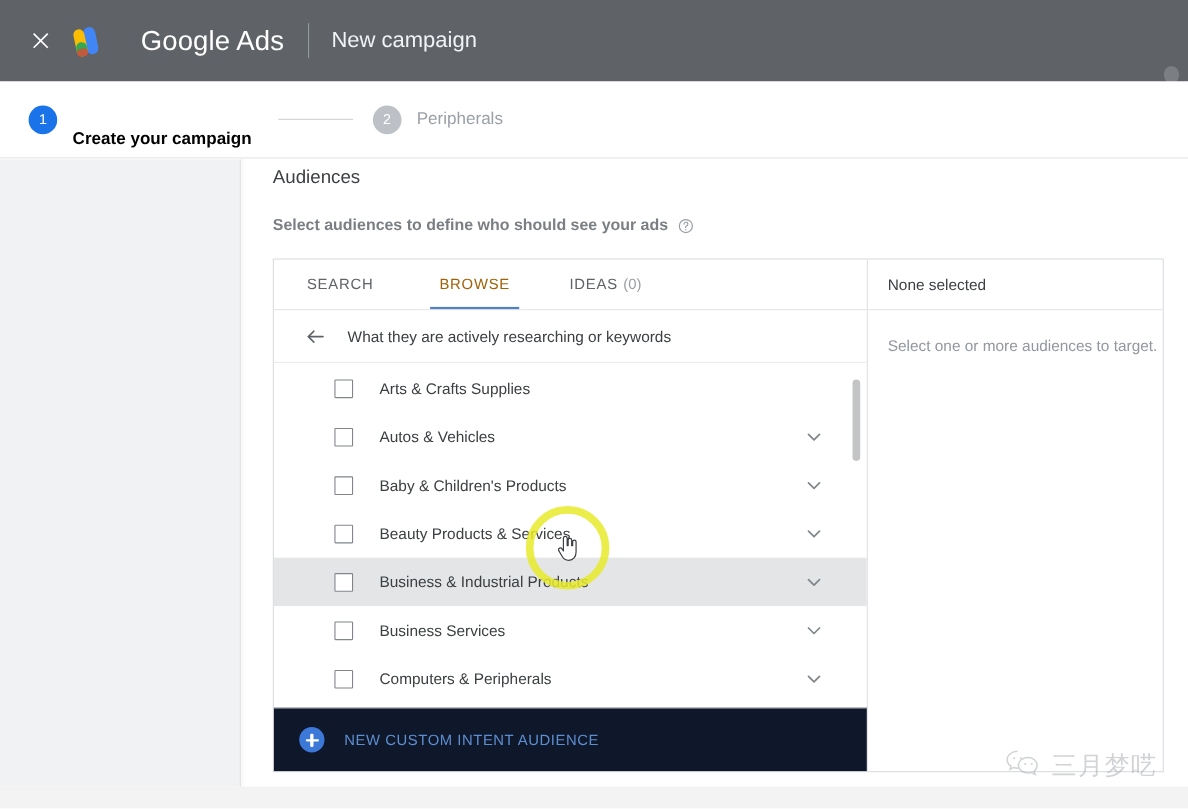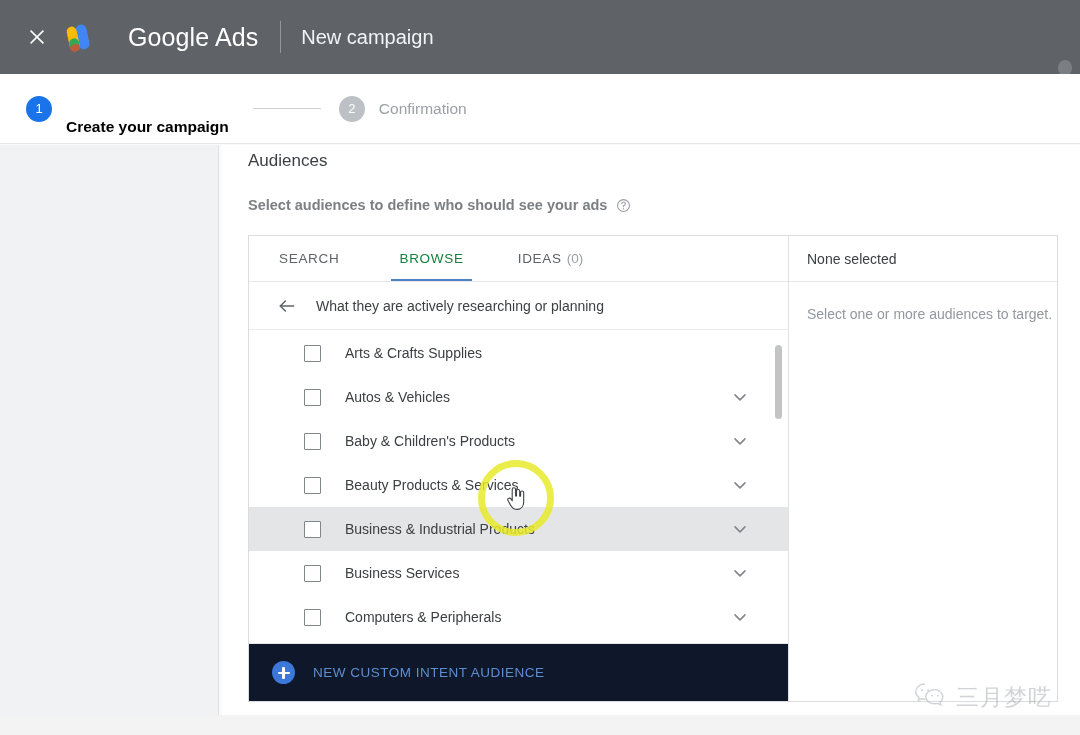--- a/index.html
+++ b/index.html
@@ -104,21 +104,21 @@
   
   .tabs { height: 46px; display: flex; align-items: stretch; border-bottom: 1px solid #e4e6e8; }
   .tab {
     display: flex; align-items: center; padding: 0 2px;
     font-size: 13.5px; letter-spacing: .7px; color: #5f6368;
     cursor: pointer; position: relative;
   }
   .tab:nth-child(1) { margin-left: 28px; }
   .tab:nth-child(2) { margin-left: 56px; }
   .tab:nth-child(3) { margin-left: 50px; }
-  .tab.active { color: #15803d; }
+  .tab.active { color: #a16207; }
   .tab .ideas-count { color: #9aa0a6; margin-left: 5px; letter-spacing: 0; }
   .tab.active::after {
     content: ""; position: absolute; left: -6px; right: -6px; bottom: 0;
     height: 2.5px; background: #4f82c4;
   }
 
   
   .crumb {
     height: 48px; display: flex; align-items: center;
     border-bottom: 1px solid #ececec;
@@ -242,21 +242,21 @@
   </div>
 
   <div class="stepper">
     <div class="step">
       <div class="step-num active">1</div>
       <div class="step-label active">Create your campaign</div>
     </div>
     <div class="step-line"></div>
     <div class="step">
       <div class="step-num inactive">2</div>
-      <div class="step-label inactive">Confirmation</div>
+      <div class="step-label inactive">Peripherals</div>
     </div>
   </div>
 
   <div class="left-rail"></div>
   <div class="rail-bottom"></div>
 
   <div class="content">
 
     <div class="section-title">Audiences</div>
 
@@ -288,21 +288,21 @@
           </div>
         </div>
 
         <div class="crumb">
           <div class="crumb-back">
             <svg width="20" height="20" viewBox="0 0 24 24" fill="none" stroke="currentColor" stroke-width="1.7" stroke-linecap="round" stroke-linejoin="round">
               <path d="M20 12H4"></path>
                 <path d="M10 6l-6 6 6 6"></path>
             </svg>
           </div>
-          <div class="crumb-text">What they are actively researching or planning</div>
+          <div class="crumb-text">What they are actively researching or keywords</div>
         </div>
 
         <div class="list">
           <div class="list-inner" id="list-inner">
               <div class="row">
                 <div class="cbox"></div>
                 <div class="row-label">Arts &amp; Crafts Supplies</div>
               </div>
               <div class="row">
                 <div class="cbox"></div>

